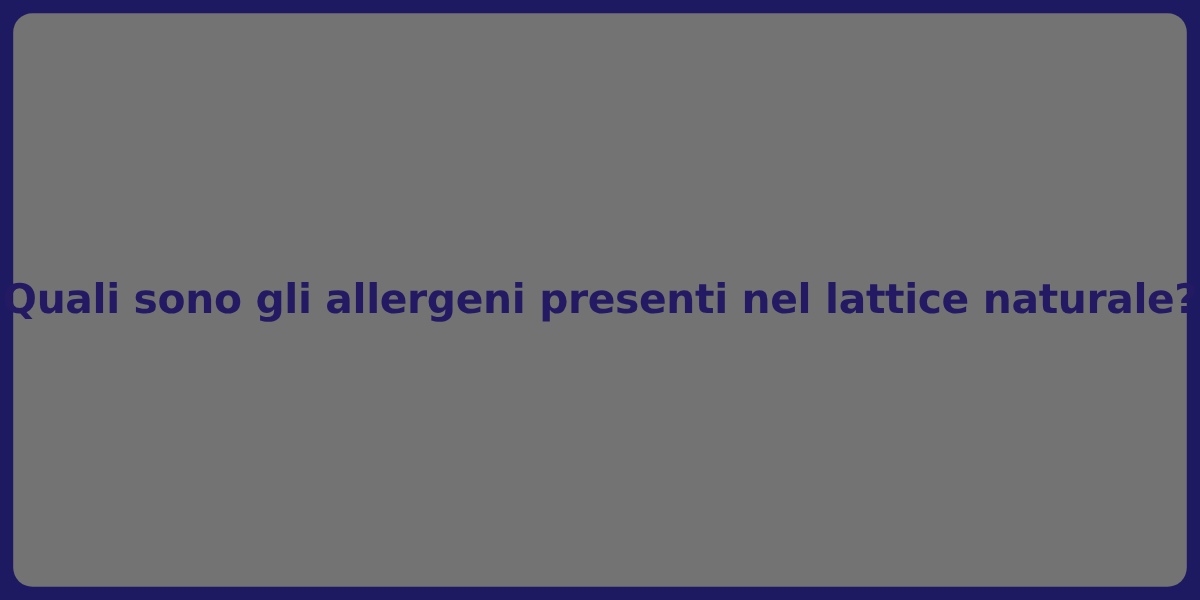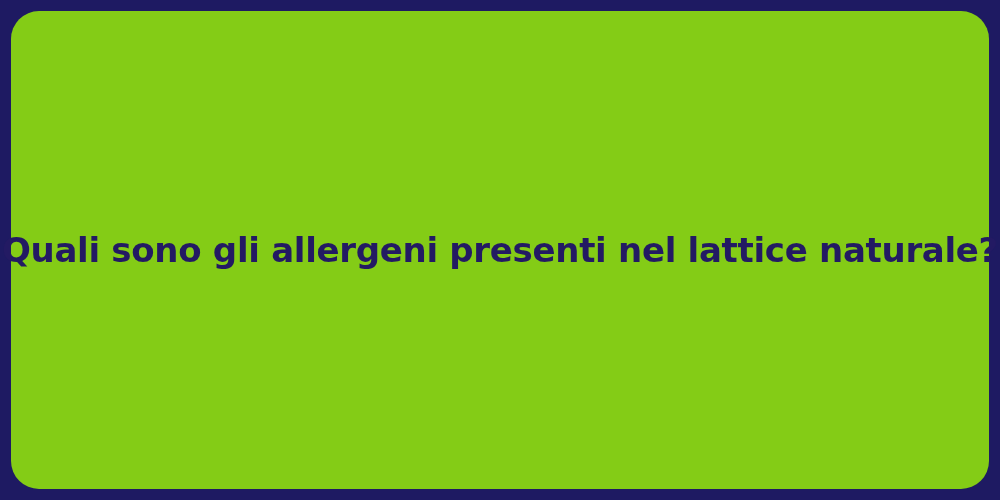--- a/index.html
+++ b/index.html
@@ -23,22 +23,22 @@
     align-items: center;
     justify-content: center;
   }
   .card {
     position: absolute;
     left: 11px;
     top: 11px;
     width: 978px;
     height: 478px;
     box-sizing: border-box;
-    background: #84cc16;
-    border-radius: 28px;
+    background: #737373;
+    border-radius: 16px;
     display: flex;
     align-items: center;
     justify-content: center;
     padding: 0 60px;
   }
   .headline {
     margin: 0;
     color: #231a63;
     font-family: "DejaVu Sans", "Liberation Sans", sans-serif;
     font-size: 34px;

